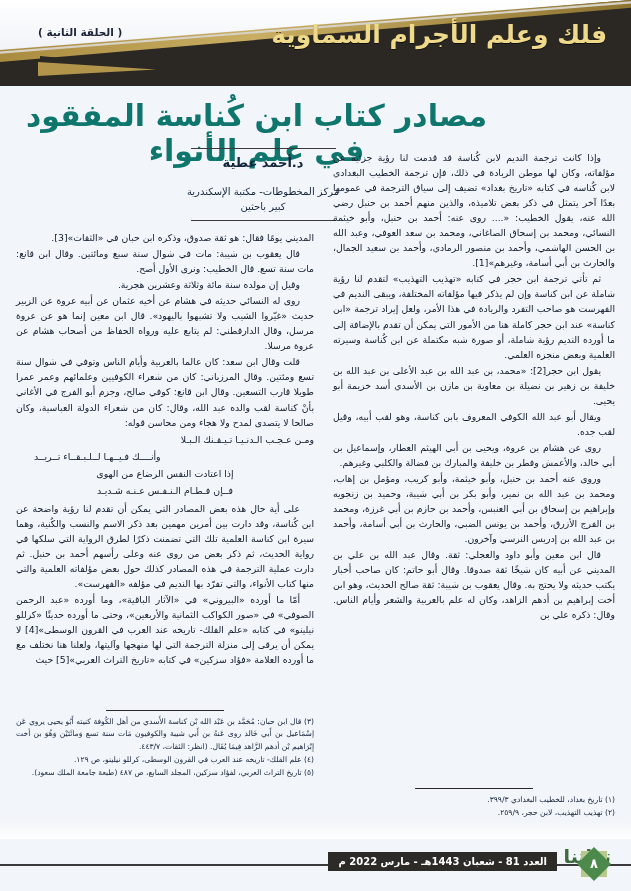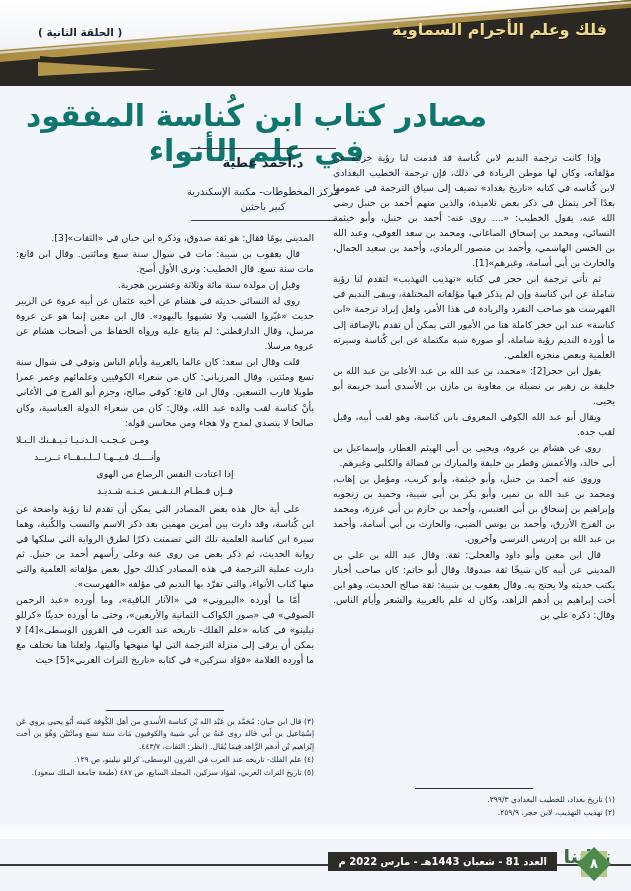--- a/index.html
+++ b/index.html
@@ -67,21 +67,21 @@
     top: 62px;
     width: 118px; height: 20px;
     background: #b2954a;
     clip-path: polygon(0 0, 100% 38%, 0 70%);
   }
   .hdr-title {
     position: absolute;
     right: 24px;
     top: 20px;
     font-family: "DejaVu Sans", "Liberation Sans", sans-serif;
-    font-size: 16px;
+    font-size: 25px;
     font-weight: bold;
     color: #efd98a;
     letter-spacing: 0.5px;
     direction: rtl;
     text-shadow: 0 1px 0 rgba(0,0,0,.6);
   }
   .hdr-episode {
     position: absolute;
     left: 38px;
     top: 26px;
@@ -149,21 +149,21 @@
   }
   .col p.noind { text-indent: 0; margin-top: 32px; }
   
   .verse {
     margin: 2px 0;
     font-size: 9.4px;
     letter-spacing: 1.4px;
     text-indent: 0;
     font-weight: 500;
   }
-  .verse.a { text-align: left; }
+  .verse.a { text-align: right; }
   .verse.b { text-align: left; padding-left: 18px; }
   .verse.c { text-align: center; }
   .verse.d { text-align: center; }
   
   .footnotes {
     position: absolute;
     width: 282px;
     direction: rtl;
     font-size: 7.6px;
     line-height: 1.62;

